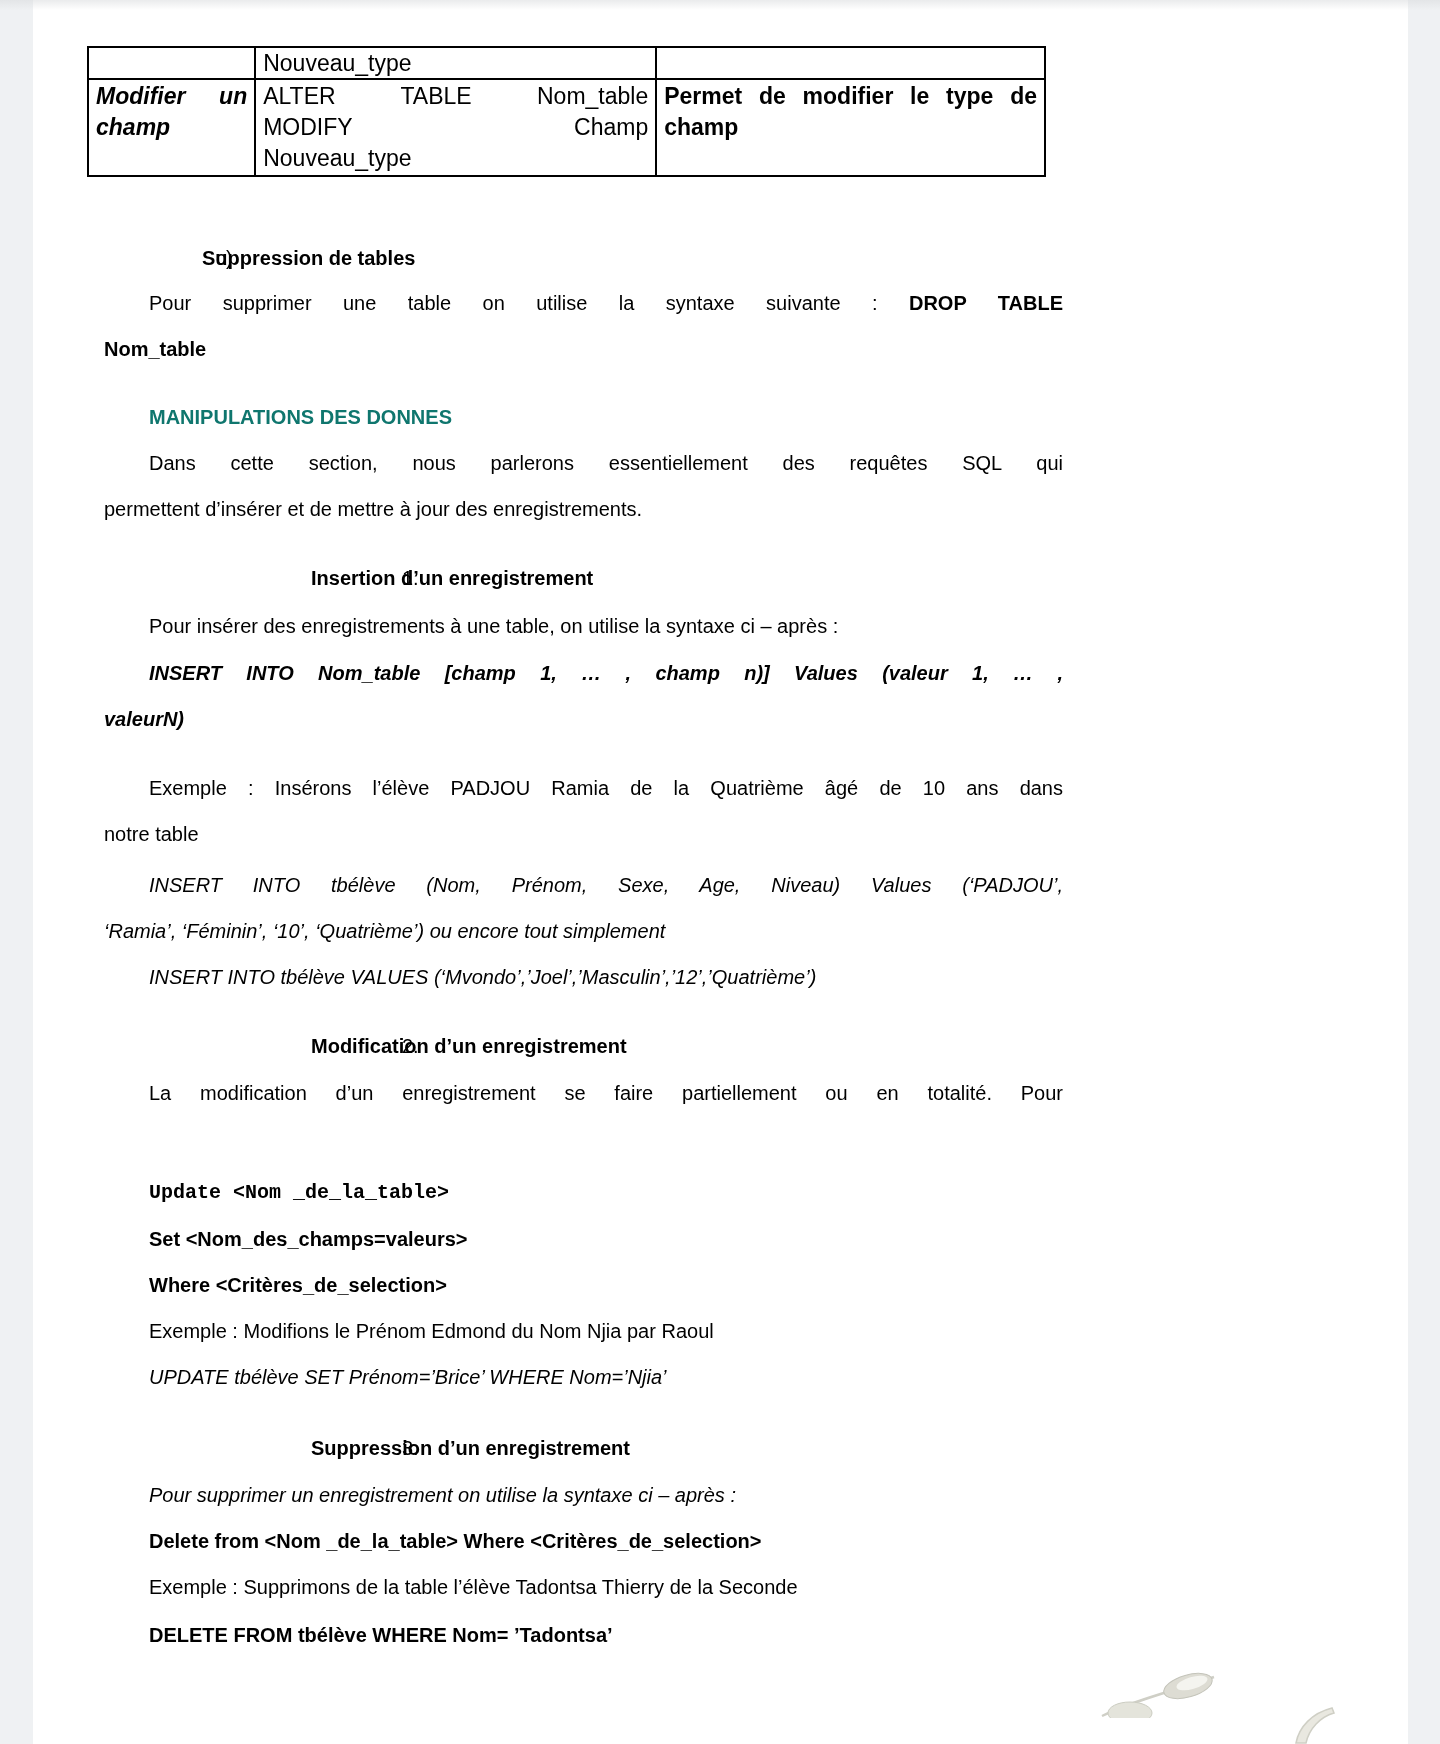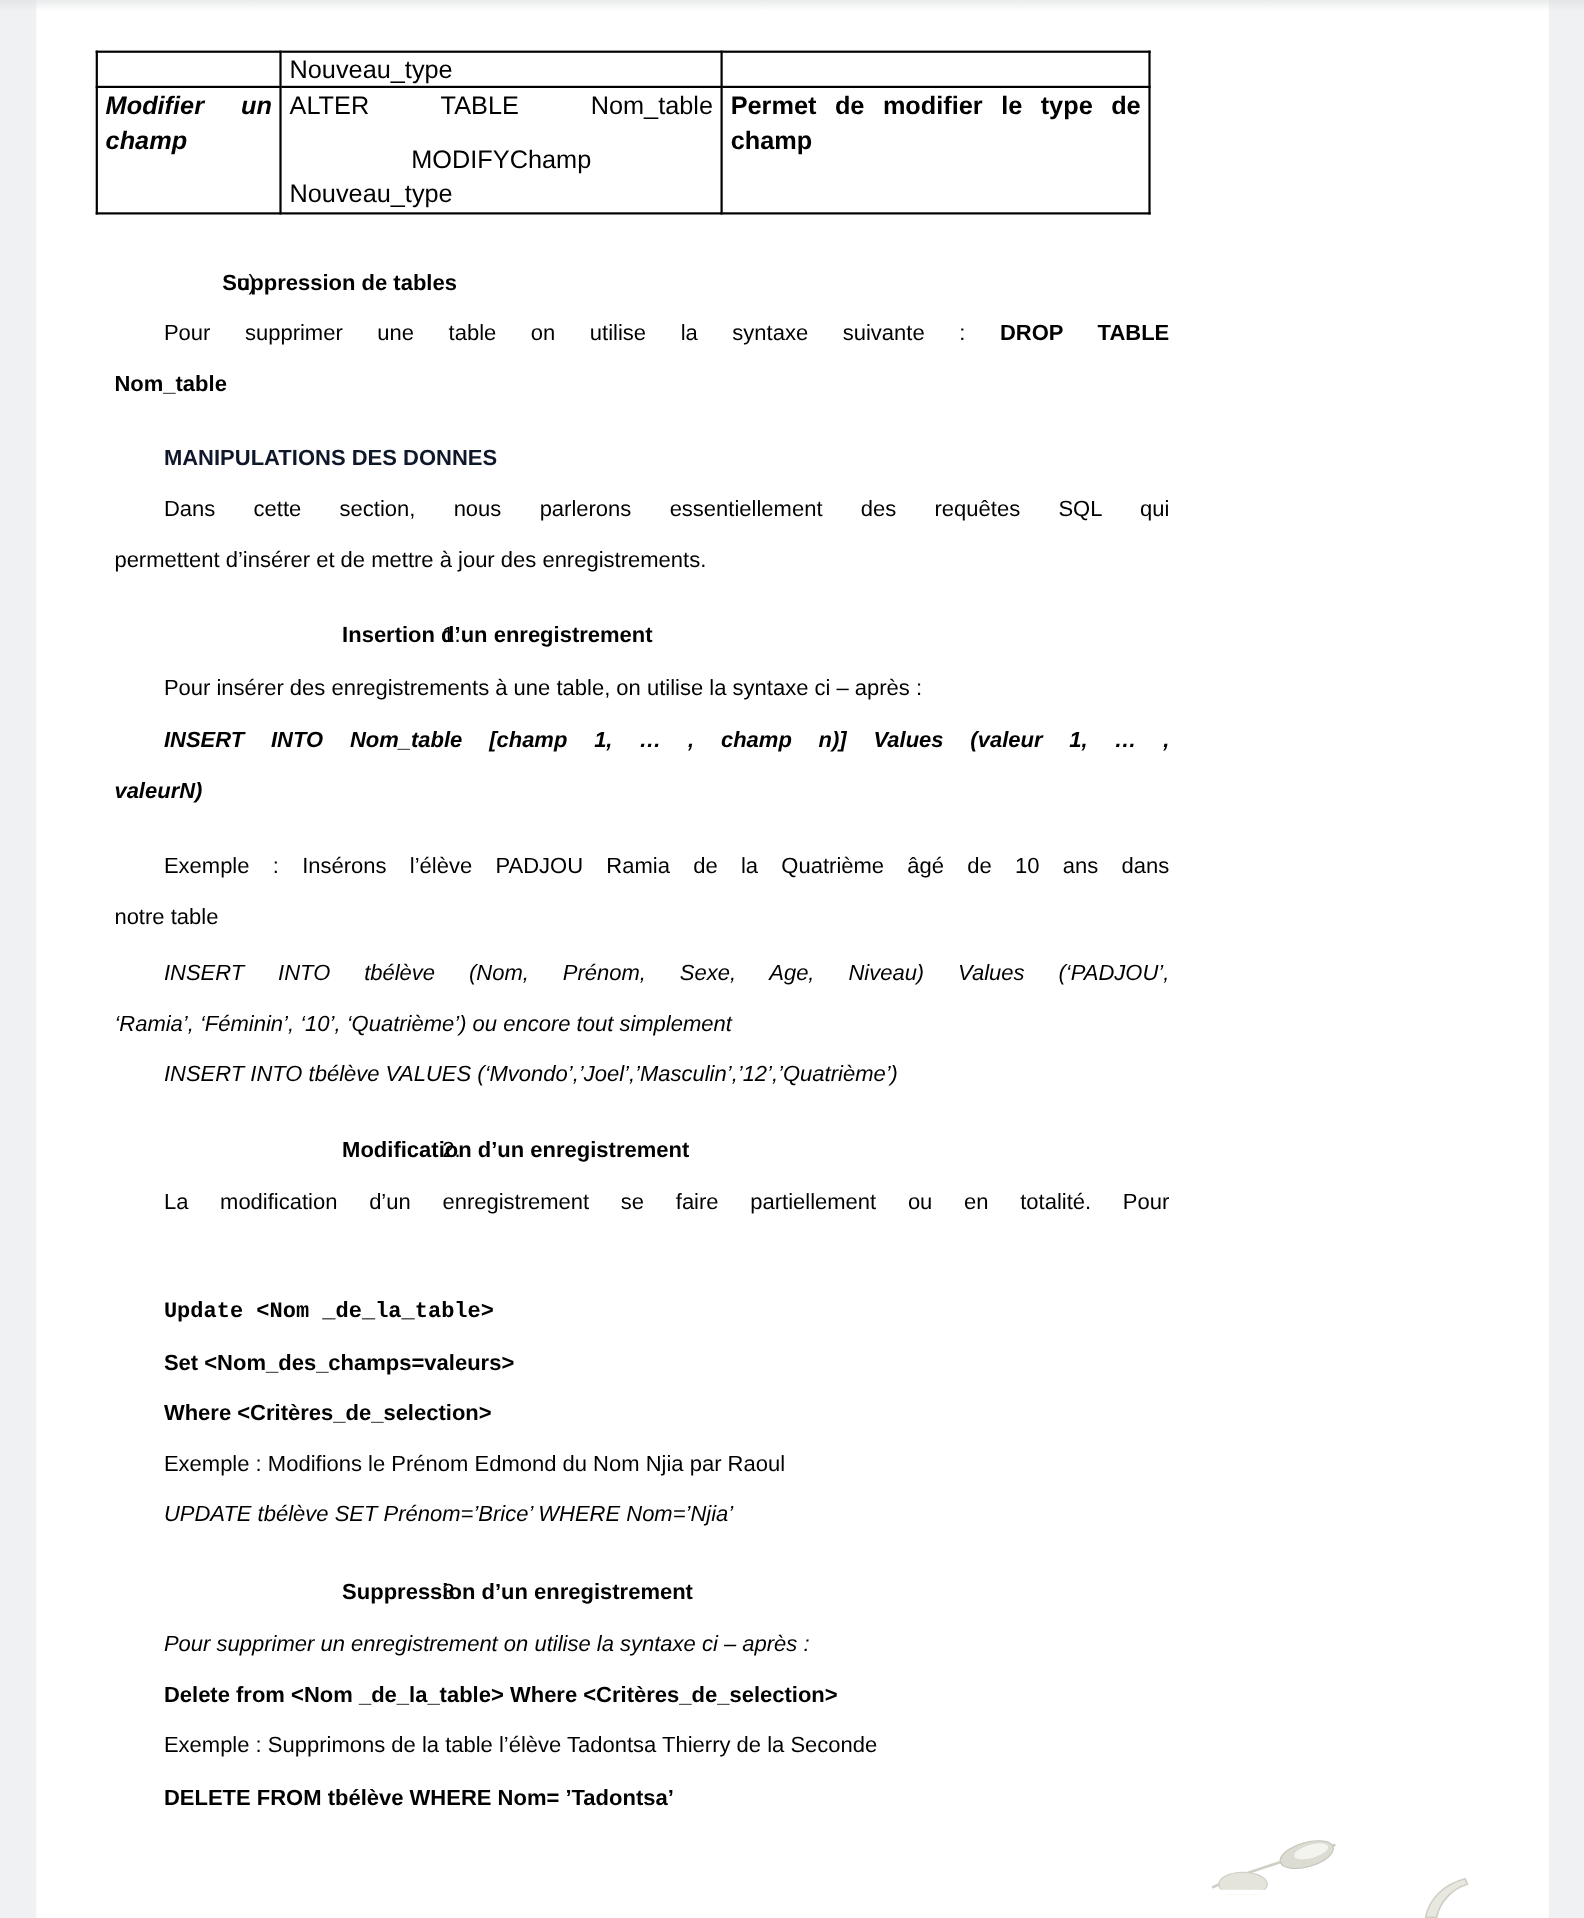--- a/index.html
+++ b/index.html
@@ -26,21 +26,21 @@
     border-collapse:collapse; table-layout:fixed;
     font-size:23px;
   }
   table.sql-table, table.sql-table td { border:2.5px solid #000; }
   table.sql-table td { vertical-align:top; padding:1px 7px; }
   td.c1 { width:163px; } td.c2 { width:391px; } td.c3 { width:379px; }
   tr.r1 td { height:32px; line-height:28px; }
   tr.r2 td { height:96px; }
   .cell-ln { display:block; line-height:31px; white-space:normal; }
   .cell-just { text-align:justify; text-align-last:justify; }
-  .cell-split { display:flex; justify-content:center; line-height:31px;margin-top:18px; }
+  .cell-split { display:flex; justify-content:space-between; line-height:31px; }
   .bi { font-weight:bold; font-style:italic; }
   .b  { font-weight:bold; }
   .i  { font-style:italic; }
   
   .ln {
     position:absolute; left:39px; width:959px; height:46px;
     line-height:46px; font-size:20px; white-space:nowrap;margin-left:32px;
   }
   .jst { text-align:justify; text-align-last:justify; white-space:normal; }
   .ind { text-indent:45px; }
@@ -85,21 +85,21 @@
 
   <div class="ln" style="top:235px; text-indent:56px;">
     <span class="marker-c">c)</span><span class="b">Suppression de tables</span>
   </div>
 
   <div class="ln jst ind" style="top:280px;">
     <span>Pour supprimer une table on utilise la syntaxe suivante :</span> <span class="b">DROP TABLE</span>
   </div>
   <div class="ln b" style="top:326px;">Nom_table</div>
 
-  <div class="ln green ind" style="top: 394px; color: #0f172a;">MANIPULATIONS DES DONNES</div>
+  <div class="ln green ind" style="top: 394px; color: #0f766e;">MANIPULATIONS DES DONNES</div>
 
   <div class="ln jst ind" style="top:440px;">Dans cette section, nous parlerons essentiellement des requêtes SQL qui</div>
   <div class="ln" style="top:486px;">permettent d’insérer et de mettre à jour des enregistrements.</div>
 
   <div class="ln" style="top:555px; text-indent:149px;">
     <span class="marker">1.</span><span class="b">Insertion d’un enregistrement</span>
   </div>
   <div class="ln ind" style="top:603px;">Pour insérer des enregistrements à une table, on utilise la syntaxe ci – après :</div>
   <div class="ln jst ind bi" style="top:650px;">INSERT INTO Nom_table [champ 1, … , champ n)] Values (valeur 1, … ,</div>
   <div class="ln bi" style="top:696px;">valeurN)</div>

